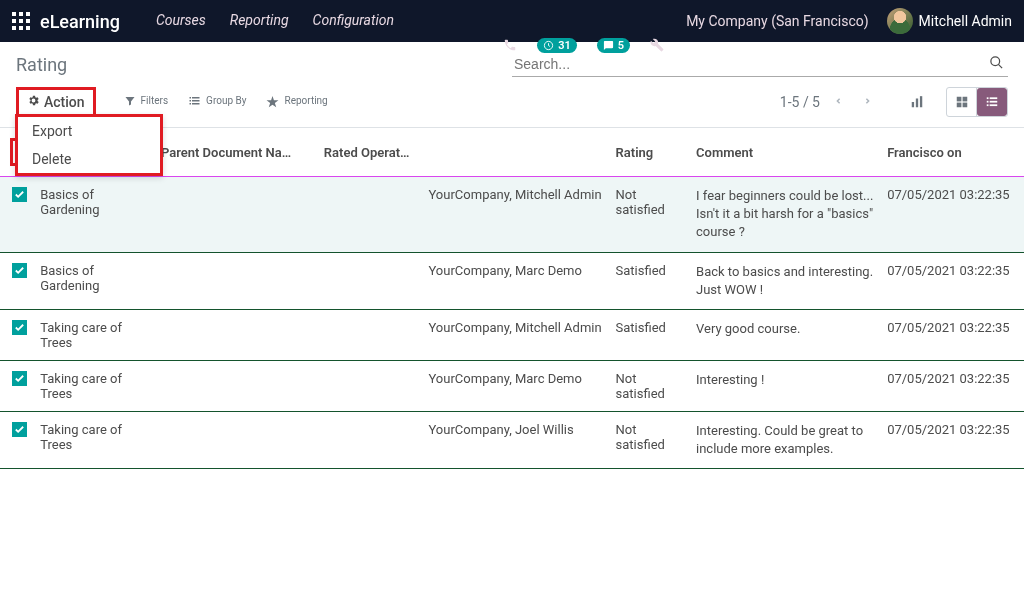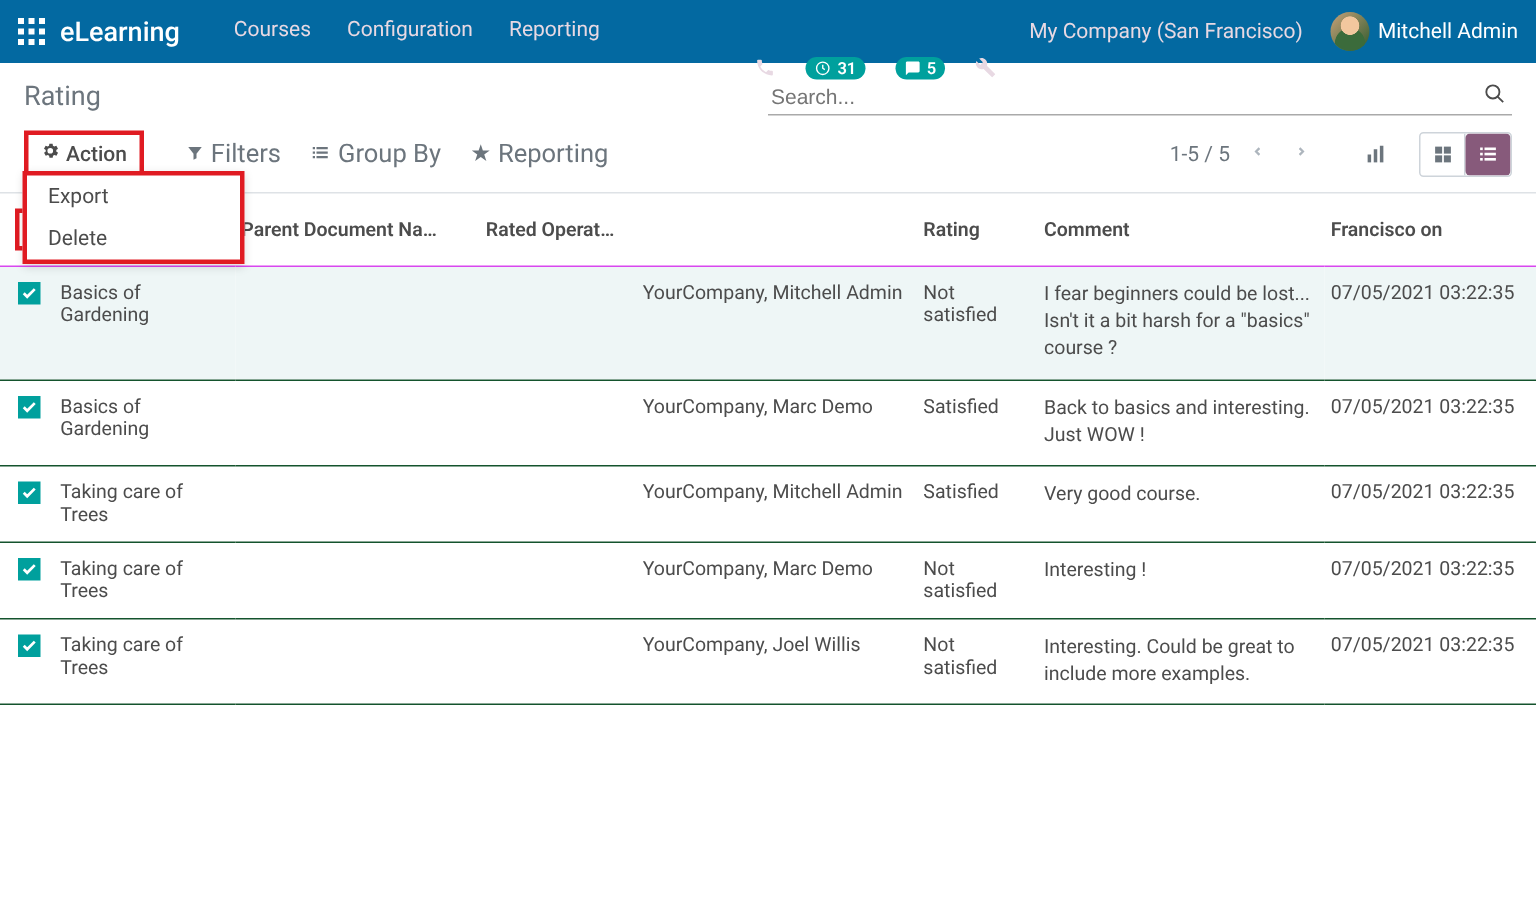--- a/index.html
+++ b/index.html
@@ -1,23 +1,23 @@
 <!DOCTYPE html>
 <html><head>
   <meta charset="utf-8">
   <style>
     * { box-sizing: border-box; margin: 0; padding: 0; }
     body { font-family: -apple-system, BlinkMacSystemFont, "Segoe UI", Roboto, "Helvetica Neue", Arial, sans-serif; font-size: 13px; color: #4c4c4c; background: #fff; width: 1024px; }
     
     
-    .navbar { background: #0369a1; color: #fff; height: 42px; display: flex; align-items: center; padding: 0 12px; font-size: 14px; }
+    .navbar { background: #0f172a; color: #fff; height: 42px; display: flex; align-items: center; padding: 0 12px; font-size: 14px; }
     .nav-apps-icon { width: 18px; height: 18px; margin-right: 10px; cursor: pointer; }
     .nav-brand { font-size: 18px; font-weight: 500; margin-right: 24px; }
     .nav-menu { display: flex; gap: 0; }
-    .nav-item { padding: 0 12px; height: 44px; line-height: 42px; cursor: pointer; color: #e8d9e3; }
+    .nav-item { padding: 0 12px; height: 44px; line-height: 42px; cursor: pointer; color: #e8d9e3; font-style: italic; }
     .nav-spacer { flex: 1; }
     .nav-right { display: flex; align-items: center; gap: 12px; }
     .nav-icon-btn { display: flex; align-items: center; cursor: pointer; color: #e8d9e3; position: relative; height: 42px; padding: 0 4px; margin-top: 48px; }
     .badge-pill { background: #00a09d; color: #fff; border-radius: 10px; font-size: 11px; padding: 1px 6px; display: inline-flex; align-items: center; gap: 4px; font-weight: 600; }
     .nav-company { color: #e8d9e3; cursor: pointer; padding: 0 6px; }
     .avatar { width: 26px; height: 26px; border-radius: 50%; background: linear-gradient(135deg,#c8a27a,#2d5a2d); display: inline-block; margin-right: 6px; overflow:hidden; position:relative;}
     .avatar::after{content:"";position:absolute;inset:0;background:radial-gradient(circle at 50% 35%,#f2c79e 28%,transparent 30%),radial-gradient(circle at 50% 80%,#3b6b3b 40%,transparent 42%);}
     .nav-user { display: flex; align-items: center; color: #fff; cursor: pointer; }
     
     
@@ -32,21 +32,21 @@
     .selected-badge { background: #e9ecef; color: #495057; padding: 8px 12px; font-size: 13px; }
     .cp-bottom-left { flex: 0 0 395px; display: flex; align-items: center; }
     .action-btn { display: inline-flex; align-items: center; gap: 4px; padding: 4px 8px; cursor: pointer; color: #4c4c4c; font-size: 14px; position: relative; }
     .highlight-red { border: 3px solid #e01b22; }
     .action-dropdown-wrap { position: relative; display: inline-block; text-decoration: underline; }
     .action-text { font-weight: 500; }
     .dropdown-menu { position: absolute; top: 30px; left: -1px; background: #fff; border: 1px solid #ccc; box-shadow: 0 2px 6px rgba(0,0,0,.15); min-width: 148px; z-index: 10; }
     .dropdown-item { padding: 6px 14px; cursor: pointer; color: #4c4c4c; font-size: 14px; }
     .dropdown-highlight { border: 3px solid #e01b22; margin-top: -3px; }
     .toolbar-group { display: flex; gap: 20px; margin-left: 28px; }
-    .toolbar-btn { display: inline-flex; align-items: flex-start; gap: 5px; color: #6c757d; cursor: pointer; font-size: 17px; }
+    .toolbar-btn { display: inline-flex; align-items: flex-start; gap: 5px; color: #6c757d; cursor: pointer; font-size: 10px; }
     .toolbar-spacer { flex: 1; }
     .pager { color: #6c757d; display: flex; align-items: center; gap: 8px; font-size: 14px; }
     .pager-arrow { color: #adb5bd; cursor: pointer; padding: 4px 6px; }
     .view-switch { display: flex; margin-left: 24px; align-items: center; }
     .view-btn { width: 30px; height: 28px; display: flex; align-items: center; justify-content: center; cursor: pointer; color: #6c757d; border: 1px solid transparent; }
     .view-btn.active { background: #875a7b; color: #fff; border-radius: 3px; }
     .view-btn.graph { margin-right: 14px; }
     .view-group { display: flex; border: 1px solid #ced4da; border-radius: 3px; overflow: hidden; }
     .view-group .view-btn { border: none; border-right: 1px solid #ced4da; }
     .view-group .view-btn:last-child { border-right: none; }
@@ -81,22 +81,22 @@
           <rect x="14" y="7" width="4" height="4"></rect>
           <rect x="0" y="14" width="4" height="4"></rect>
           <rect x="7" y="14" width="4" height="4"></rect>
           <rect x="14" y="14" width="4" height="4"></rect>
         </g>
       </svg>
   </span>
   <span class="nav-brand">eLearning</span>
   <div class="nav-menu">
     <span class="nav-item">Courses</span>
+    <span class="nav-item">Reporting</span>
     <span class="nav-item">Configuration</span>
-    <span class="nav-item">Reporting</span>
   </div>
   <span class="nav-spacer"></span>
   <div class="nav-right">
     <span class="nav-icon-btn">
       <svg width="14" height="14" viewBox="0 0 24 24" fill="#e8d9e3">
           <path d="M6.6 10.8c1.4 2.8 3.8 5.1 6.6 6.6l2.2-2.2c.3-.3.7-.4 1-.2 1.1.4 2.4.6 3.6.6.6 0 1 .4 1 1V20c0 .6-.4 1-1 1C10.6 21 3 13.4 3 4c0-.6.4-1 1-1h3.4c.6 0 1 .4 1 1 0 1.2.2 2.5.6 3.6.1.3 0 .7-.2 1l-2.2 2.2z"></path>
         </svg>
     </span>
     <span class="nav-icon-btn">
       <span class="badge-pill">

